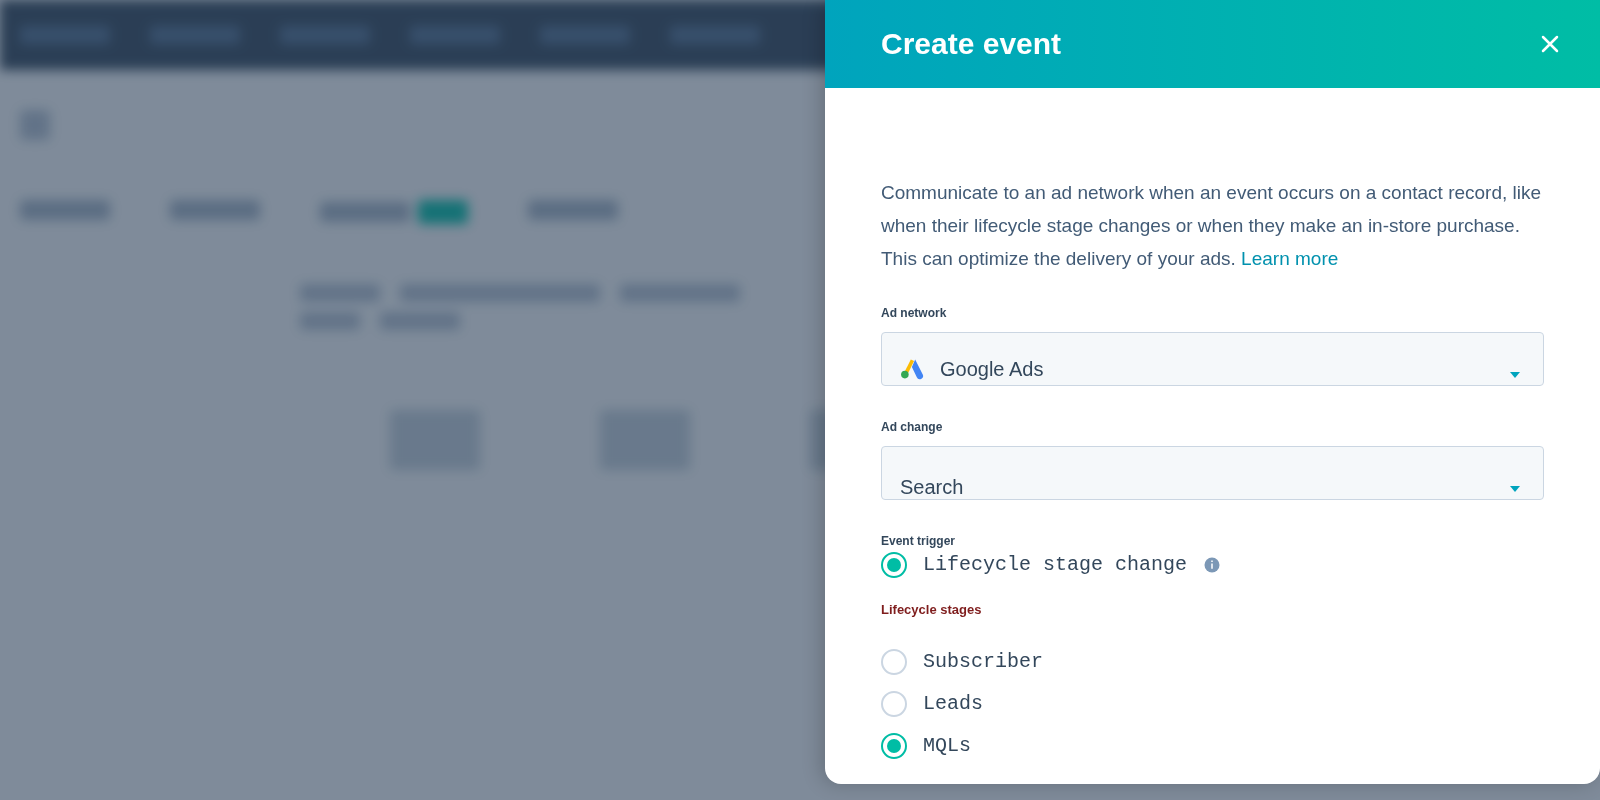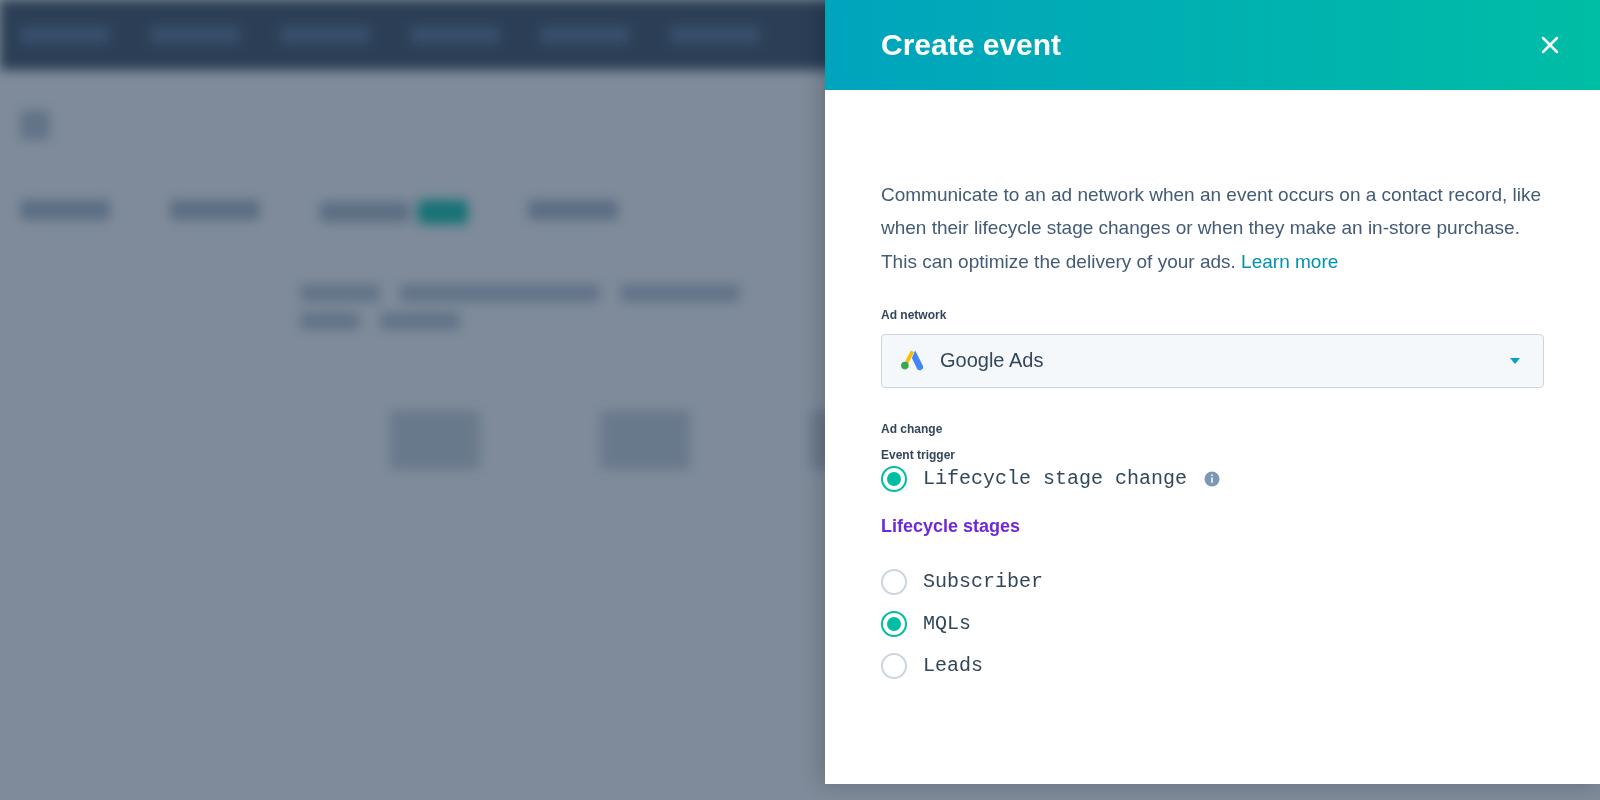--- a/index.html
+++ b/index.html
@@ -52,20 +52,21 @@
 
     
     .panel {
       position: absolute;
       top: 0; right: 0; bottom: 16px;
       width: 775px;
       background: #ffffff;
       display: flex;
       flex-direction: column;
       box-shadow: -4px 0 20px rgba(0,0,0,0.2);
+      border-radius: 16px;
     }
     .panel-header {
       height: 90px;
       background: linear-gradient(90deg, #00a4bd 0%, #00bda5 100%);
       display: flex;
       align-items: center;
       justify-content: space-between;
       padding: 0 36px 0 56px;
       color: #fff;
     }
@@ -103,21 +104,21 @@
       margin-bottom: 12px;
       display: block;
     }
     .select {
       width: 100%;
       height: 54px;
       border: 1px solid #cbd6e2;
       border-radius: 4px;
       background: #f5f8fa;
       display: flex;
-      align-items: center;
+      align-items: flex-end;
       justify-content: space-between;
       padding: 0 18px;
       cursor: pointer;
       margin-bottom: 34px;
     }
     .select-value {
       font-size: 20px;
       color: #33475b;
       display: flex;
       align-items: center;
@@ -160,23 +161,23 @@
       color: #33475b;
     }
     .info-icon {
       width: 18px; height: 18px;
       color: #7c98b6;
     }
     .info-icon svg { width: 18px; height: 18px; fill: #7c98b6; }
 
     .section-gap { margin-top: 10px; margin-bottom: 4px; }
     .sub-section-label {
-      font-size: 18px;
+      font-size: 13px;
       font-weight: 600;
-      color: #6d28d9;
+      color: #7f1d1d;
       margin: 24px 0 32px 0;
     }
   </style>
 </head>
 <body>
 
 <div class="bg-layer">
   <div class="bg-nav">
     <div class="bg-nav-item"></div>
       <div class="bg-nav-item"></div>
@@ -242,20 +243,30 @@
         <span>Google Ads</span>
       </div>
       <span class="caret-down">
         <svg viewBox="0 0 20 20">
             <path d="M5 7 L10 13 L15 7 Z"></path>
           </svg>
       </span>
     </div>
 
     <label class="field-label">Ad change</label>
+    <div class="select">
+      <div class="select-value">
+        <span>Search</span>
+      </div>
+      <span class="caret-down">
+        <svg viewBox="0 0 20 20">
+            <path d="M5 7 L10 13 L15 7 Z"></path>
+          </svg>
+      </span>
+    </div>
 
     <label class="field-label section-gap">Event trigger</label>
     <div class="radio-row">
       <span class="radio selected"></span>
       <span class="radio-label">Lifecycle stage change</span>
       <span class="info-icon">
         <svg viewBox="0 0 24 24">
             <circle cx="12" cy="12" r="10"></circle>
             <rect x="11" y="10" width="2" height="7" fill="#fff"></rect>
             <rect x="11" y="6" width="2" height="2" fill="#fff"></rect>
@@ -263,22 +274,22 @@
       </span>
     </div>
 
     <div class="sub-section-label">Lifecycle stages</div>
 
     <div class="radio-row">
       <span class="radio"></span>
       <span class="radio-label">Subscriber</span>
     </div>
     <div class="radio-row">
+      <span class="radio"></span>
+      <span class="radio-label">Leads</span>
+    </div>
+    <div class="radio-row">
       <span class="radio selected"></span>
       <span class="radio-label">MQLs</span>
     </div>
-    <div class="radio-row">
-      <span class="radio"></span>
-      <span class="radio-label">Leads</span>
-    </div>
 
   </div>
 </div>
 
 </body></html>

